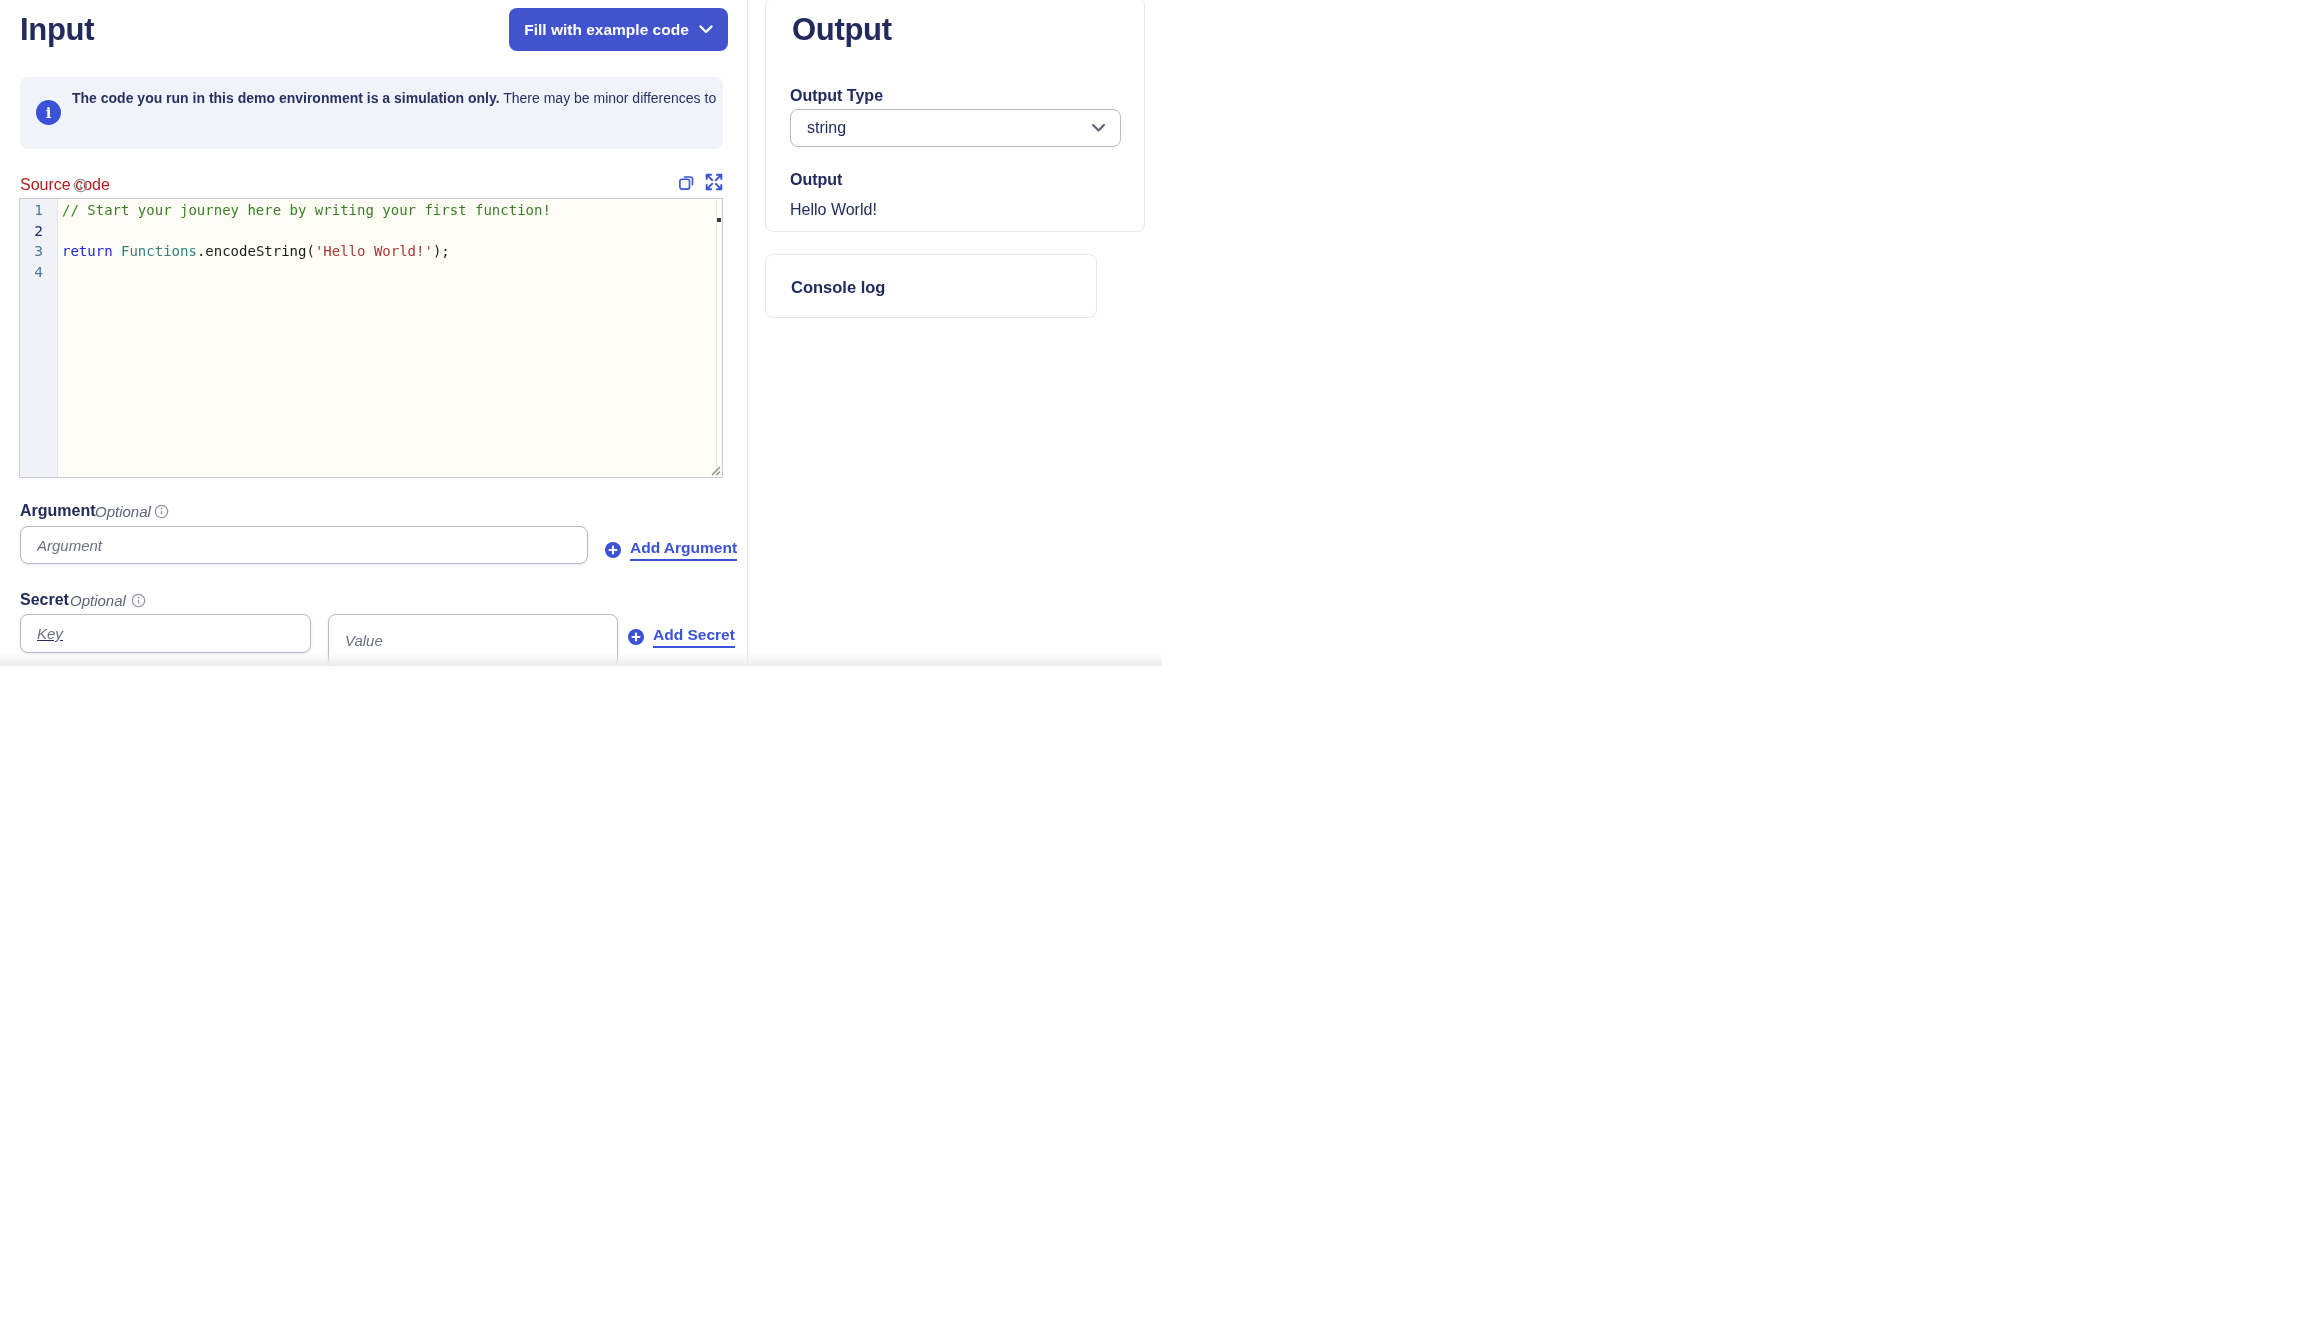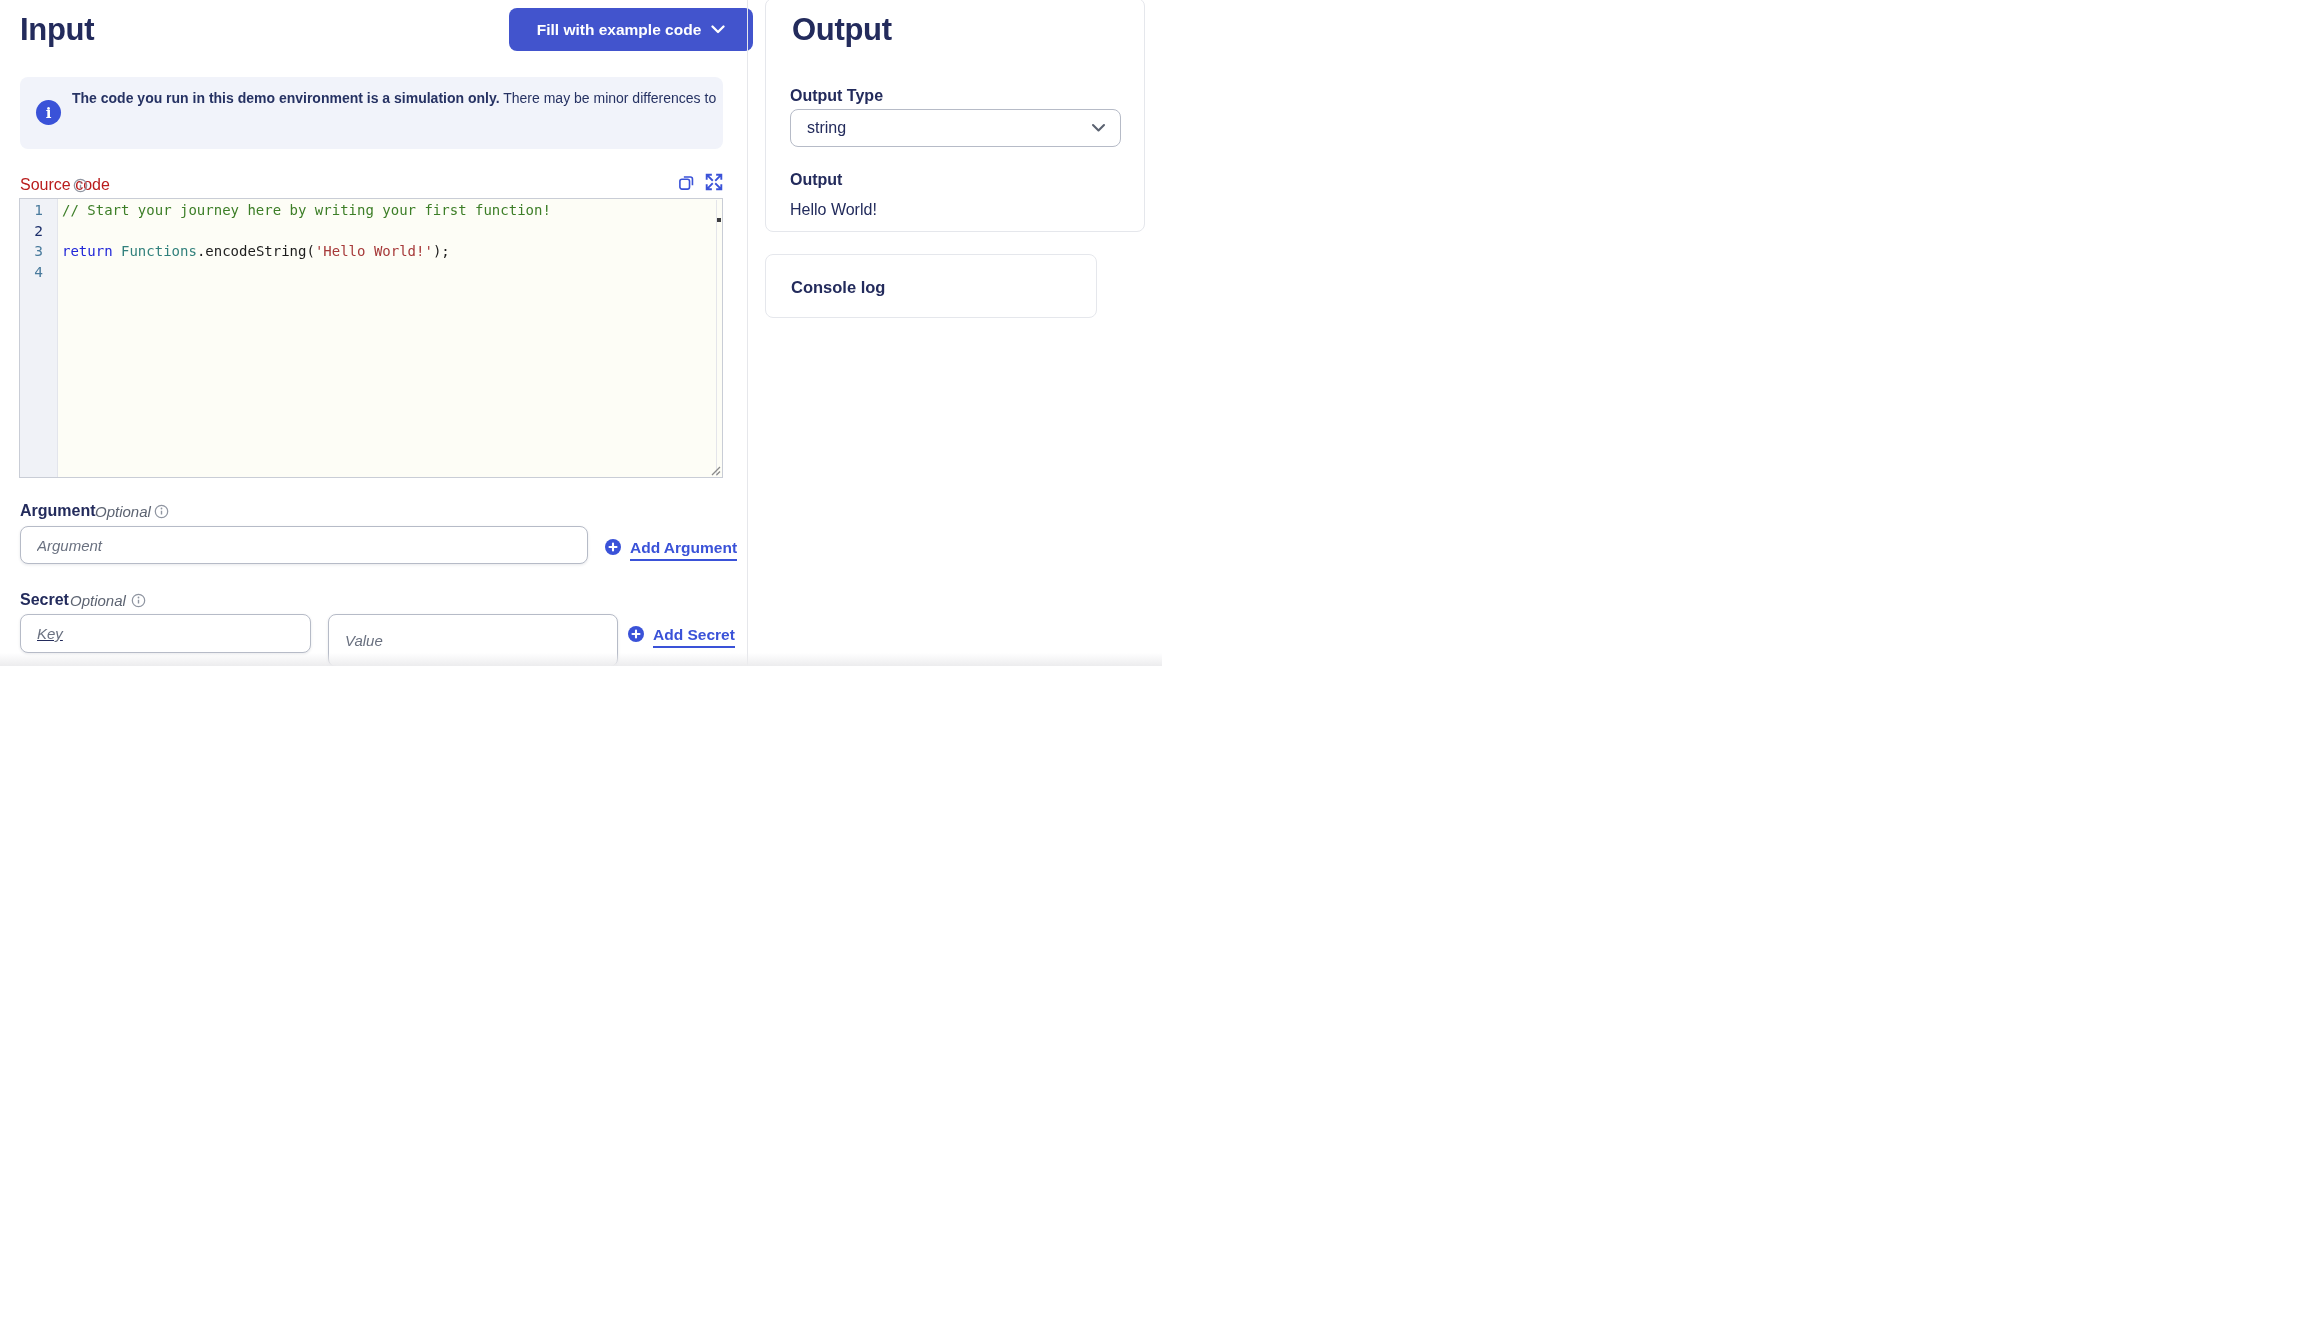--- a/index.html
+++ b/index.html
@@ -6,21 +6,21 @@
   html,body { background:#fff; }
   body { font-family:"Liberation Sans","DejaVu Sans",sans-serif; }
   .page { position:relative; width:1162px; height:666px; background:#fff; overflow:hidden; }
 
   
   .h1 { position:absolute; font-size:31px; font-weight:bold; color:#232b5c; letter-spacing:-0.3px; }
   #input-title { left:20px; top:12px; }
   #output-title { left:792px; top:12px; }
 
   
-  .fill-btn { position:absolute; left:509px; top:8px; width:244px; height:43px;
+  .fill-btn { position:absolute; left:509px; top:8px; width:219px; height:43px;
     background:#4254cd; border:none; border-radius:8px; color:#fff;
     font-family:inherit; font-size:15.5px; font-weight:bold; cursor:pointer;
     display:flex; align-items:center; justify-content:center; gap:10px; }
 
   
   .banner { position:absolute; left:20px; top:77px; width:703px; height:72px;
     background:#f1f3fa; border-radius:8px; overflow:hidden; }
   .banner-icon { position:absolute; left:16px; top:23px; width:25px; height:25px;
     border-radius:50%; background:#3a52d8; color:#fff; font-family:"DejaVu Serif",serif;
     font-weight:bold; font-size:15px; display:flex; align-items:center; justify-content:center; }
@@ -65,21 +65,21 @@
   
   .txt-input { position:absolute; border:1px solid #b6bbc7; border-radius:8px; background:#fff;
     box-shadow:0 1px 3px rgba(20,30,60,0.10); font-family:inherit; font-size:15px;
     color:#232b5c; padding:0 16px; outline:none; }
   .txt-input::placeholder { font-style:italic; color:#6a7180; opacity:1; }
   #arg-input { left:20px; top:526px; width:568px; height:38px; }
   #key-input { left:20px; top:614px; width:291px; height:39px;text-decoration:underline; }
   #value-input { left:328px; top:614px; width:290px; height:53px;font-style:italic; }
 
   
-  .add-link { position:absolute; display:flex; align-items:flex-start; gap:9px; cursor:pointer; text-decoration:none; }
+  .add-link { position:absolute; display:flex; align-items:center; gap:9px; cursor:pointer; text-decoration:none; }
   #add-argument { left:605px; top:539px; }
   #add-secret { left:628px; top:626px; }
   .add-link .lbl { font-size:15.5px; font-weight:bold; color:#3a52d8;
     border-bottom:2px solid #3a52d8; padding-bottom:2px; }
   .plus-circle { width:16px; height:16px; flex:none; }
 
   
   .divider { position:absolute; left:747px; top:0; width:1px; height:666px; background:#e6e7eb; }
 
   

